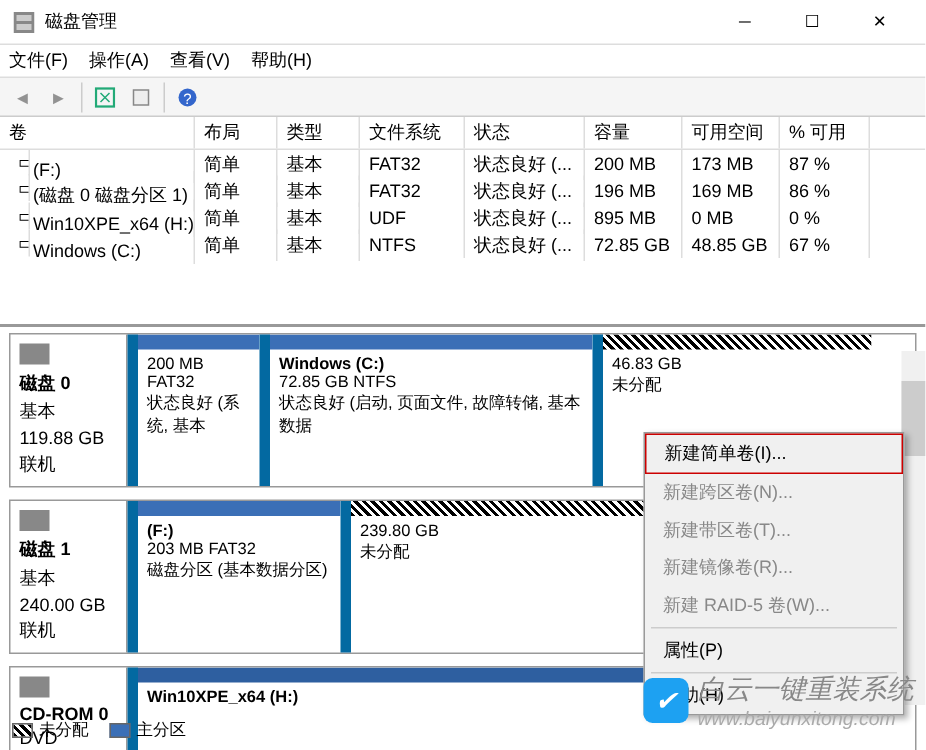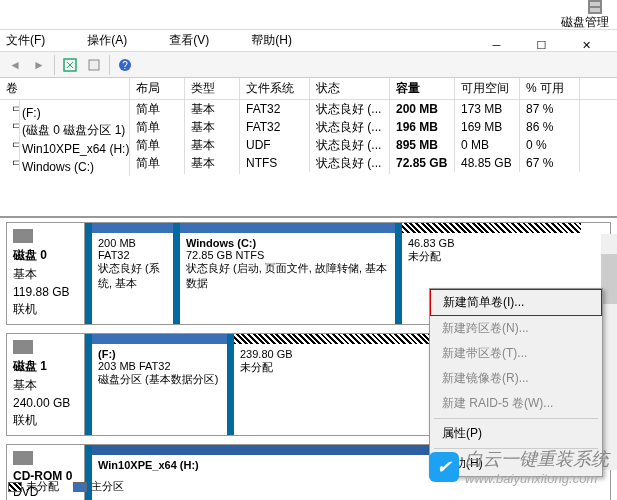--- a/index.html
+++ b/index.html
@@ -1,32 +1,32 @@
 <!DOCTYPE html>
 <html><head>
 <meta charset="utf-8">
 <style>
 * { margin: 0; padding: 0; box-sizing: border-box; }
 body { font-family: "Microsoft YaHei", "SimSun", sans-serif; font-size: 12px; background: #fff; color: #000; width: 617px; height: 500px; overflow: hidden; position: relative; }
-.titlebar { height: 30px; display: flex; align-items: flex-end; padding: 0 8px; border-bottom: 1px solid #ddd; flex-direction: column; }
+.titlebar { height: 30px; display: flex; align-items: center; padding: 0 8px; border-bottom: 1px solid #ddd; }
 .titlebar .icon { width: 16px; height: 16px; margin-right: 6px; display: inline-flex; align-items: center; justify-content: center; }
 .titlebar .title { flex: 1; }
 .titlebar .winbtns { display: flex; }
 .titlebar .winbtn { width: 45px; height: 28px; display: flex; align-items: center; justify-content: center; font-size: 11px; }
-.menubar { height: 22px; display: flex; align-items: center; padding: 0 6px; border-bottom: 1px solid #ddd; gap: 28px; }
+.menubar { height: 22px; display: flex; align-items: center; padding: 0 6px; border-bottom: 1px solid #ddd; }
 .menubar span { margin-right: 14px; }
 .toolbar { height: 26px; display: flex; align-items: center; padding: 0 4px; border-bottom: 1px solid #ccc; background: #f5f5f5; gap: 2px; }
 .toolbtn { width: 22px; height: 22px; display: flex; align-items: center; justify-content: center; border: 1px solid transparent; }
 .toolbtn.disabled { opacity: 0.4; }
 .tooldiv { width: 1px; height: 20px; background: #ccc; margin: 0 2px; }
 .listview { height: 140px; overflow-y: auto; border-bottom: 2px solid #999; }
 .listhdr { display: flex; background: #fff; border-bottom: 1px solid #ddd; height: 22px; align-items: center; position: sticky; top: 0; }
 .listhdr span, .listrow span { padding: 2px 6px; border-right: 1px solid #ddd; overflow: hidden; white-space: nowrap; }
 .listrow { display: flex; height: 18px; align-items: center; }
-.c0 { width: 130px; } .c1 { width: 55px; } .c2 { width: 55px; } .c3 { width: 70px; } .c4 { width: 80px; } .c5 { width: 65px; font-weight: bold; } .c6 { width: 65px; } .c7 { width: 60px; }
+.c0 { width: 130px; } .c1 { width: 55px; } .c2 { width: 55px; } .c3 { width: 70px; } .c4 { width: 80px; } .c5 { width: 65px; } .c6 { width: 65px; } .c7 { width: 60px; }
 .vicon { display: inline-block; width: 14px; text-align: center; margin-right: 2px; }
 .diskpanel { padding: 4px 6px; }
 .diskrow { display: flex; margin-bottom: 8px; border: 1px solid #999; background: #fff; min-height: 70px; }
 .diskleft { width: 78px; padding: 6px; border-right: 1px solid #999; display: flex; flex-direction: column; justify-content: flex-start; gap: 2px; }
 .diskleft .dicon { width: 20px; height: 14px; background: #888; margin-bottom: 2px; }
 .diskright { flex: 1; display: flex; }
 .part { border-left: 7px solid #0369a1; padding: 4px 6px; position: relative; display: flex; flex-direction: column; justify-content: space-between; font-size: 11px; overflow: hidden; }
 .part .topbar { position: absolute; top: 0; left: 0; right: 0; height: 10px; }
 .part .pcontent { margin-top: 10px; }
 .part .pname { font-weight: normal; }

